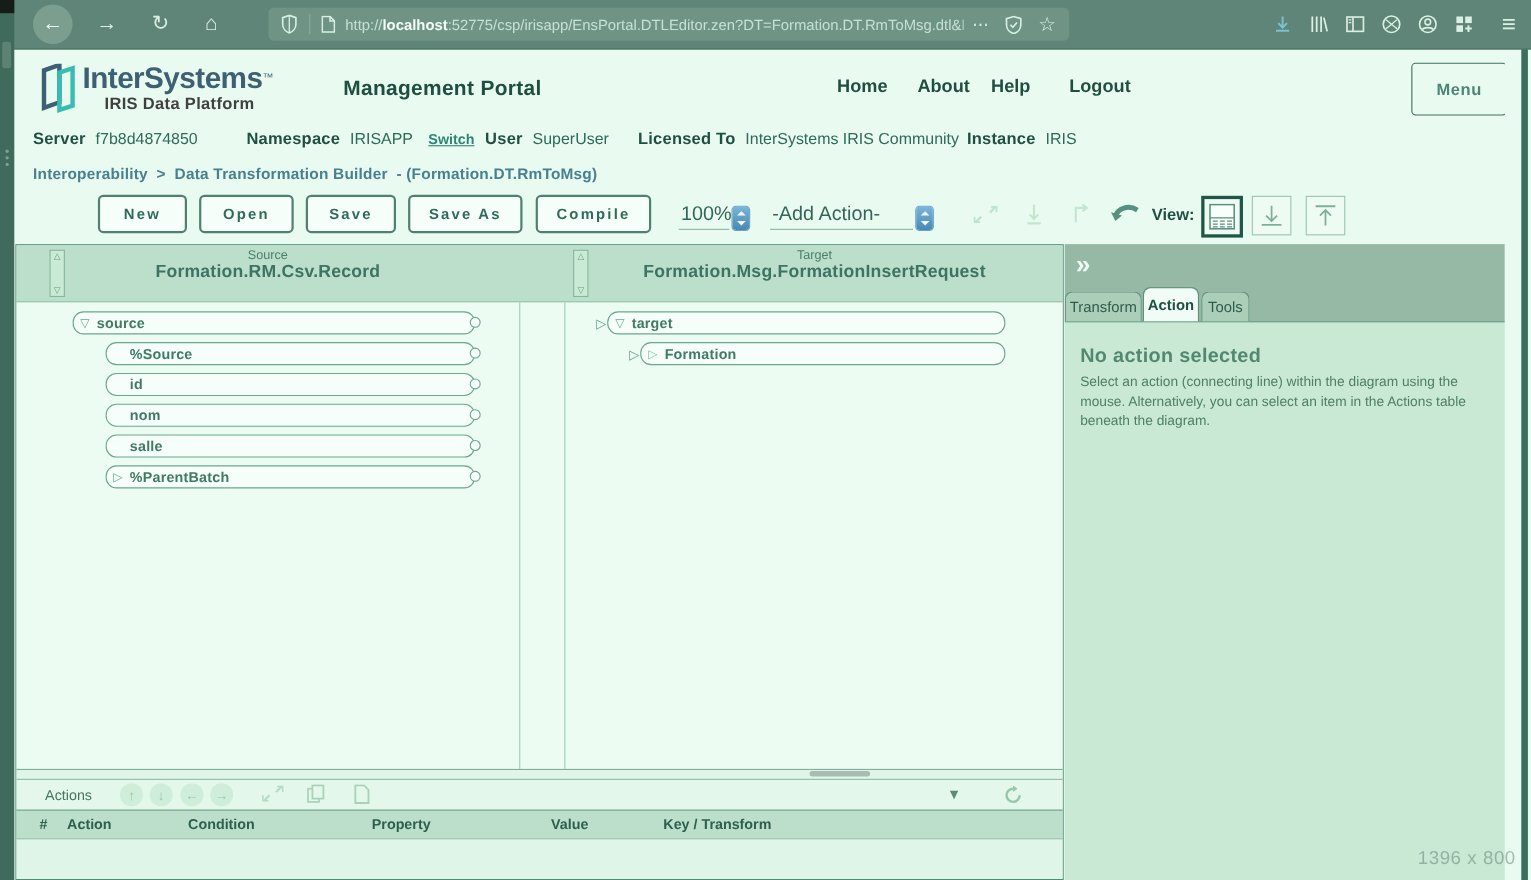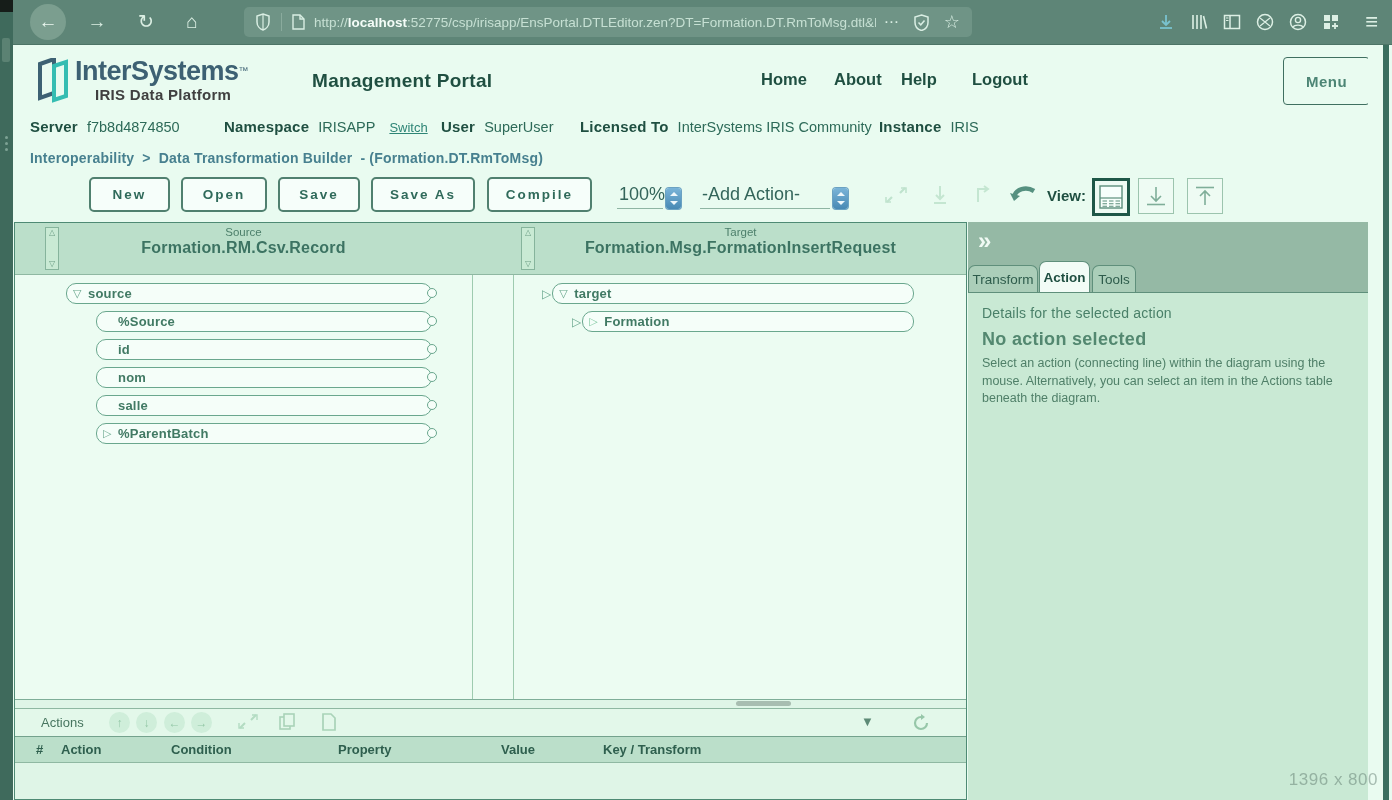--- a/index.html
+++ b/index.html
@@ -44,21 +44,21 @@
   .portal-title{left:299px;top:26px;font-size:19px;font-weight:bold;color:#1f4f41;letter-spacing:0.3px;}
   .nav-link{top:26px;font-size:16.5px;font-weight:bold;color:#1f4f41;cursor:pointer;}
   .menu-btn{left:1270px;top:13px;width:85px;height:46px;border:1.5px solid #3f6f60;border-radius:4px;
     display:flex;align-items:center;justify-content:center;font-size:15px;font-weight:bold;color:#4d8575;letter-spacing:0.5px;cursor:pointer;}
 
   
   .server-row{left:17px;top:74px;height:22px;width:1100px;}
   .info-group{position:absolute;top:0;white-space:nowrap;}
   .info-label{font-size:15px;font-weight:bold;color:#1f4f41;margin-right:9px;letter-spacing:0.2px;}
   .info-value{font-size:14.5px;color:#2d6a58;}
-  .switch-link{font-size:13px;font-weight:normal;color:#2e8576;text-decoration:underline;margin-left:14px;cursor:pointer;}
+  .switch-link{font-size:13px;font-weight:bold;color:#2e8576;text-decoration:underline;margin-left:14px;cursor:pointer;}
 
   
   .breadcrumb{left:17px;top:106px;display:flex;gap:8px;font-size:14px;font-weight:bold;color:#47808f;letter-spacing:0.2px;}
   .breadcrumb .crumb{cursor:pointer;}
 
   
   .rb-btn{top:133px;height:31px;border:2px solid #50806f;border-radius:5px;background:#f6fefa;
     display:flex;align-items:center;justify-content:center;font-size:13.5px;font-weight:bold;color:#2f6a5a;letter-spacing:2px;cursor:pointer;}
   .select-ctl{top:140px;display:flex;align-items:flex-end;gap:3px;cursor:pointer;}
   .select-text{font-size:18px;color:#33655a;border-bottom:1px solid #8fb5a3;padding:0 2px 3px 2px;}
@@ -418,21 +418,20 @@
   </div>
 
   <div class="abs right-panel">
     <div class="panel-band">
       <span class="collapse-chevrons">»</span>
       <div class="tab" style="left:0;width:70px">Transform</div>
       <div class="tab active" style="left:71px;width:51px">Action</div>
       <div class="tab" style="left:124px;width:44px">Tools</div>
     </div>
     <div class="panel-content">
-      <div class="panel-heading">Details for the selected action</div>
       <div class="panel-status">No action selected</div>
       <div class="panel-desc">Select an action (connecting line) within the diagram using the mouse. Alternatively, you can select an item in the Actions table beneath the diagram.</div>
     </div>
   </div>
 
   <div class="abs right-gutter">
     <div class="v-scrollbar"></div>
   </div>
 
   <div class="abs resolution-overlay">1396 x 800</div>

